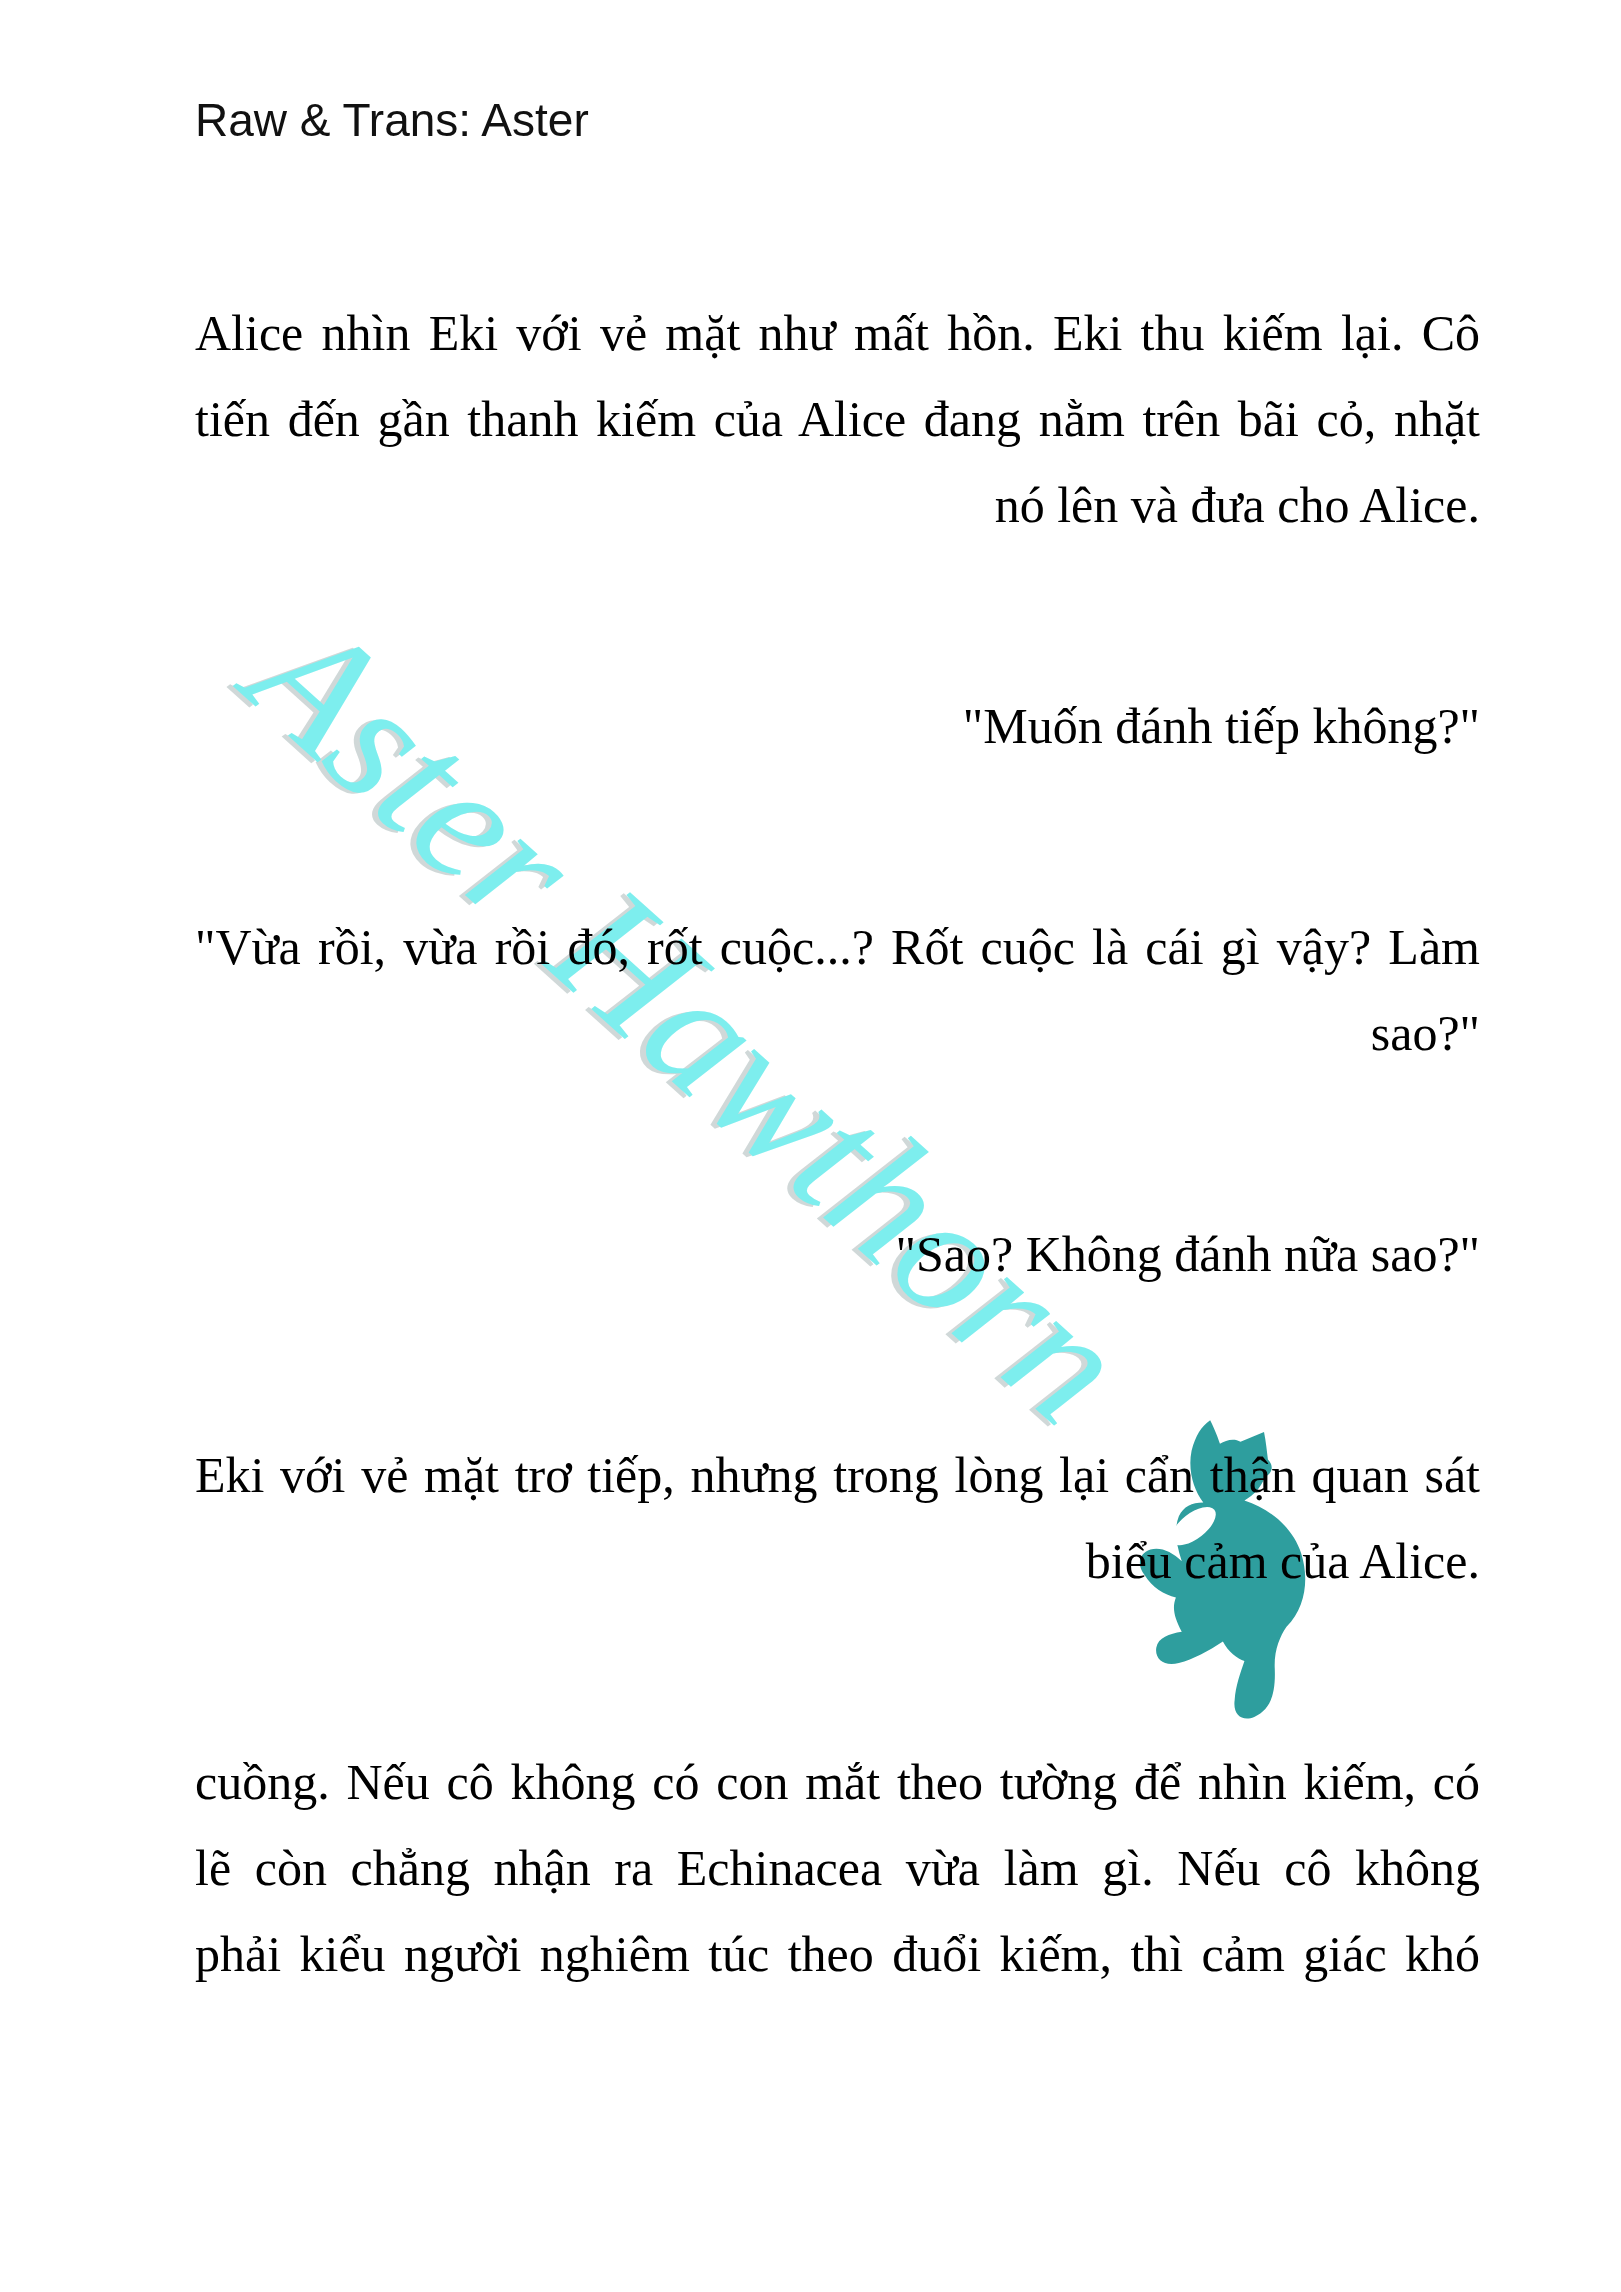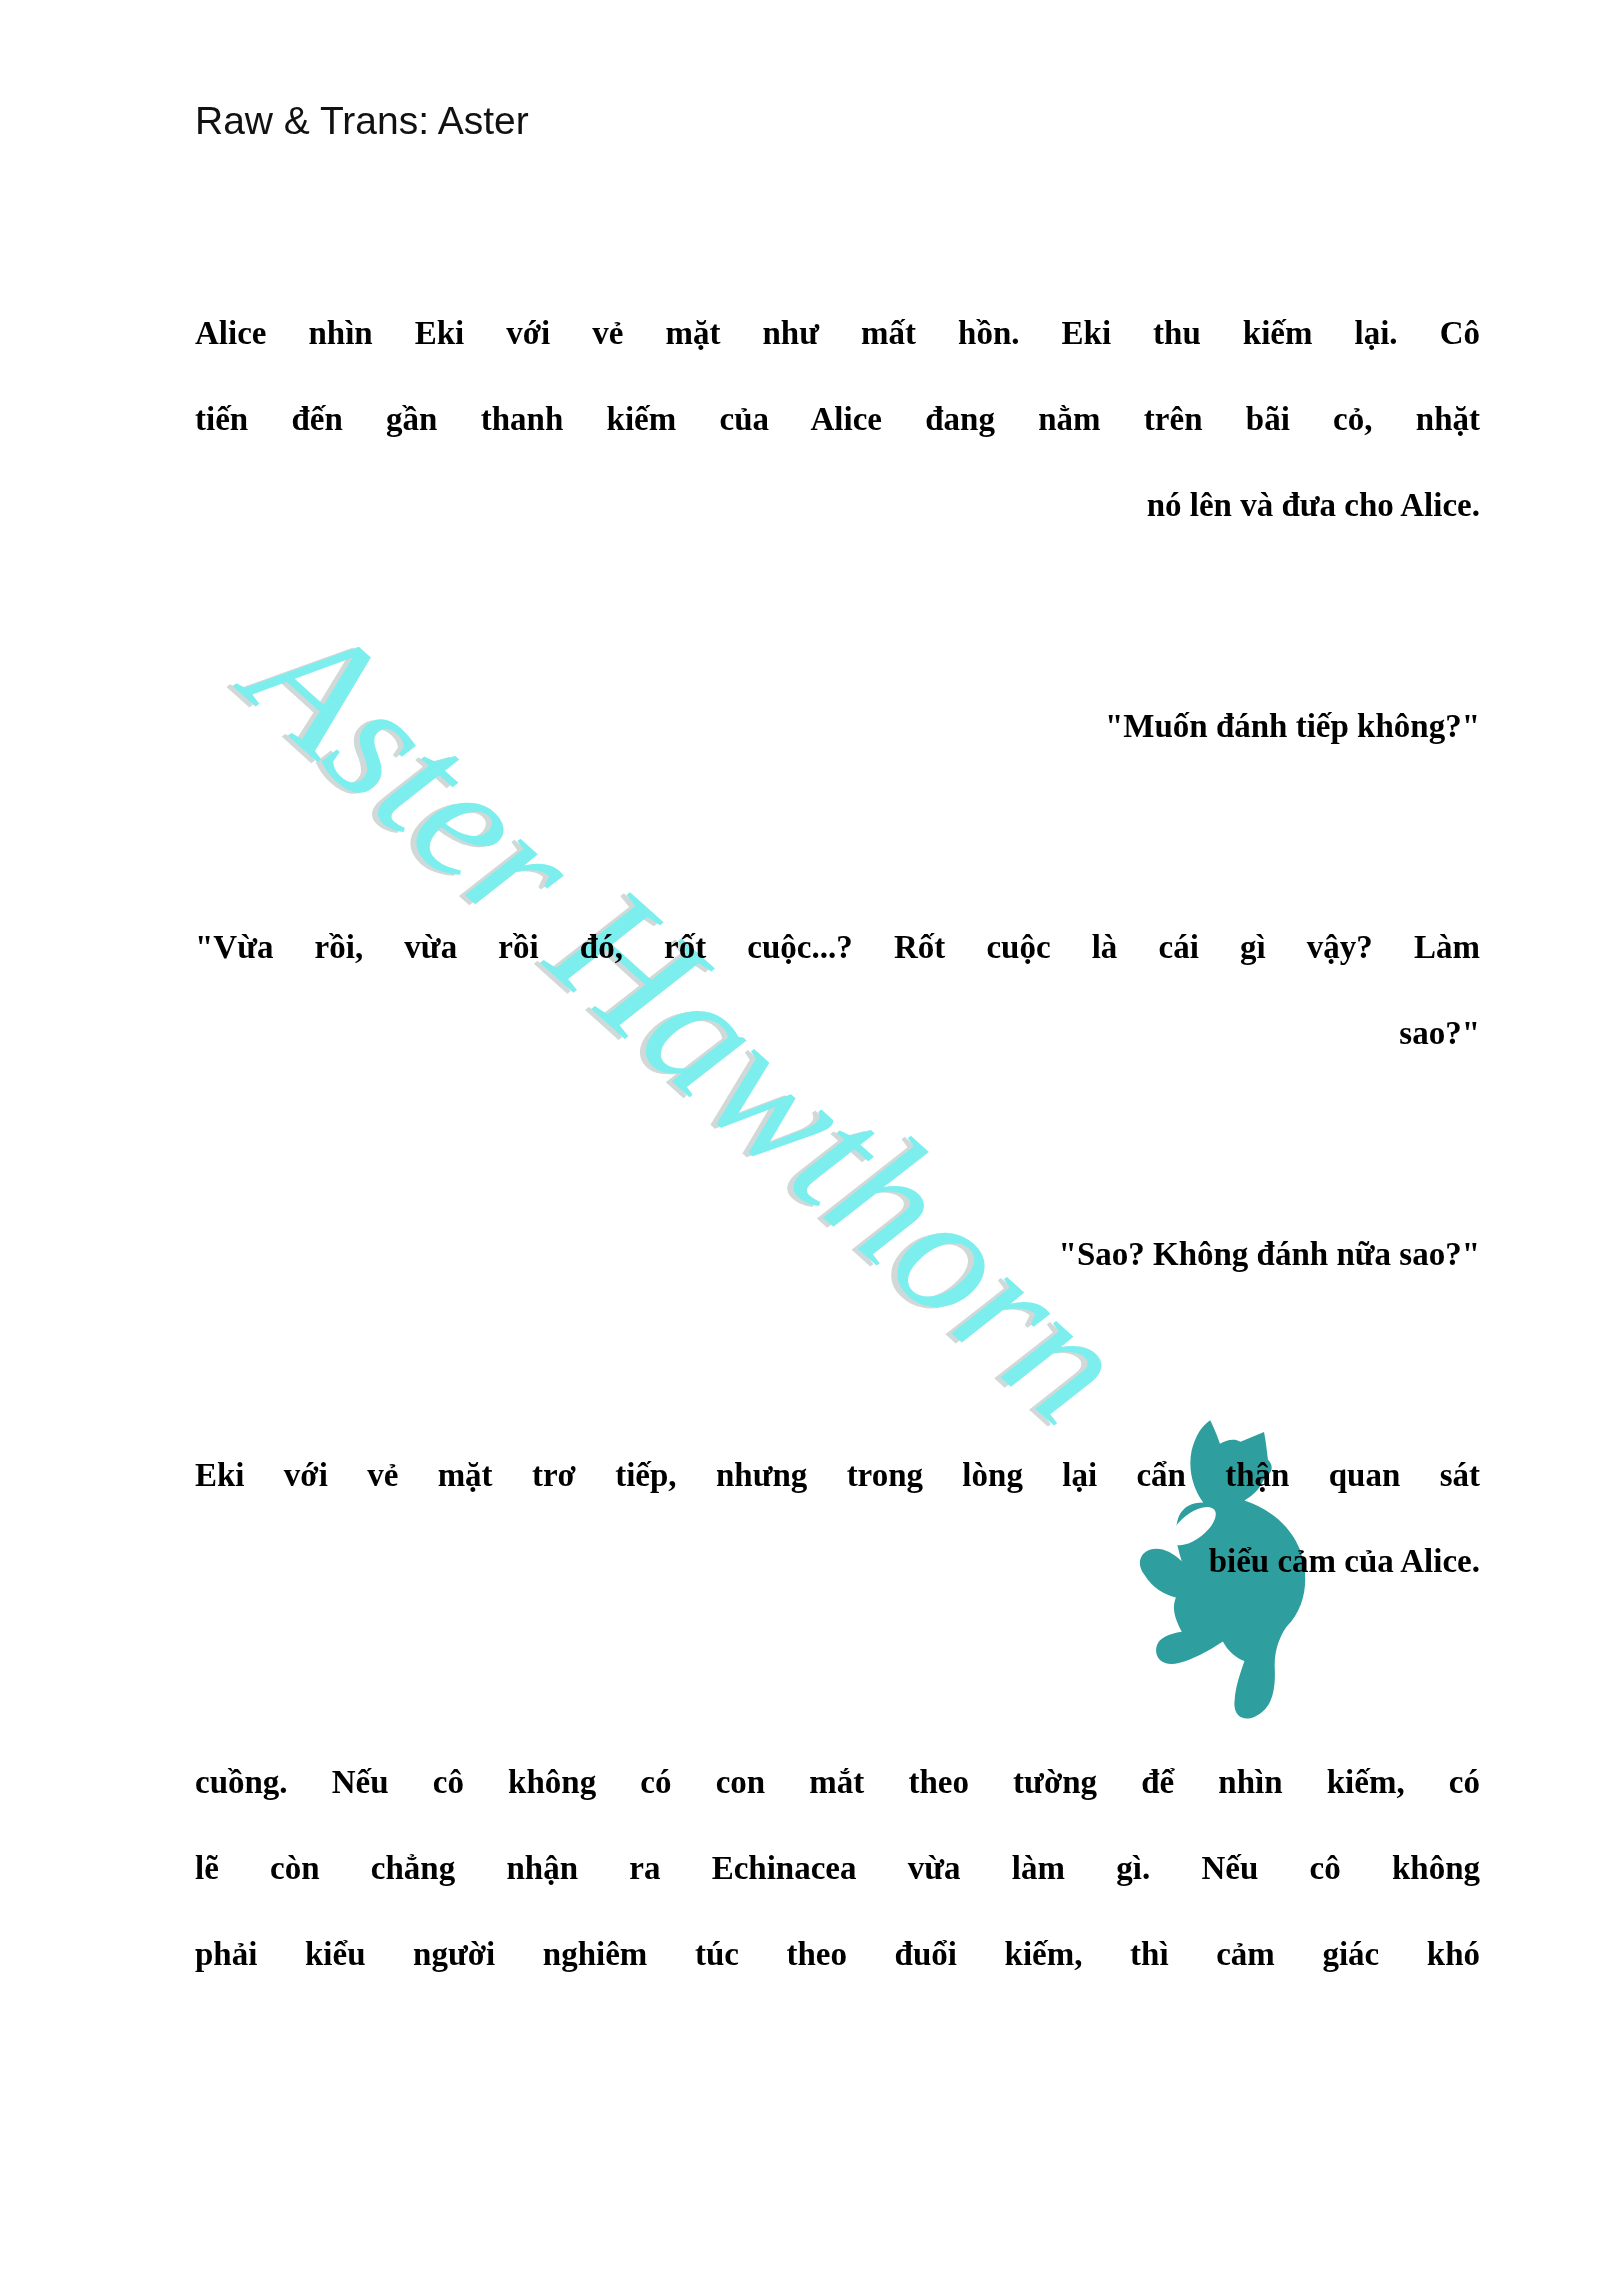--- a/index.html
+++ b/index.html
@@ -38,30 +38,29 @@
   }
   
   .content{
     position:relative;
     z-index:2;
     padding:98px 141px 0 195px;
     color:#000000;
   }
   .doc-header{
     font-family:"Liberation Sans", sans-serif;
-    font-size:39px;
+    font-size:46px;
     line-height:45px;
     margin:0 0 147px 0;
     color:#111111;
   }
   .para{
     margin:0 0 135px 0;
-    font-size:33px;
+    font-size:50px;
     line-height:86px;
-    font-weight:bold;
   }
   .para div{min-height:86px;}
   .jl{text-align:justify; text-align-last:justify;}
   .ll{text-align:right;}
 </style>
 </head>
 <body style="background: rgb(255, 255, 255);">
 
 <div class="page">
 

